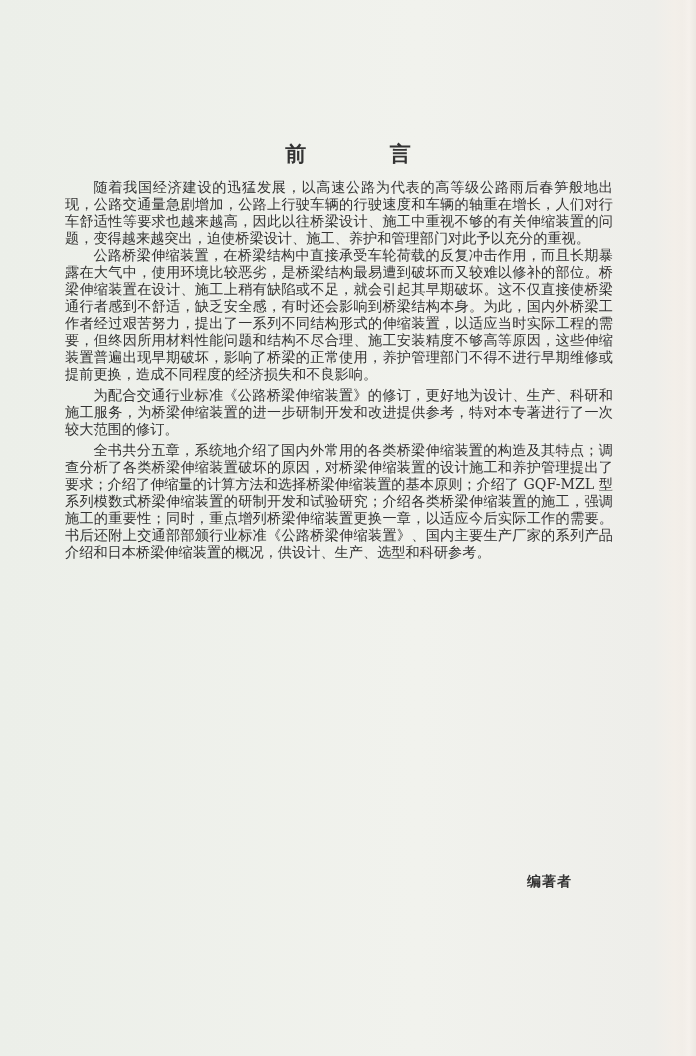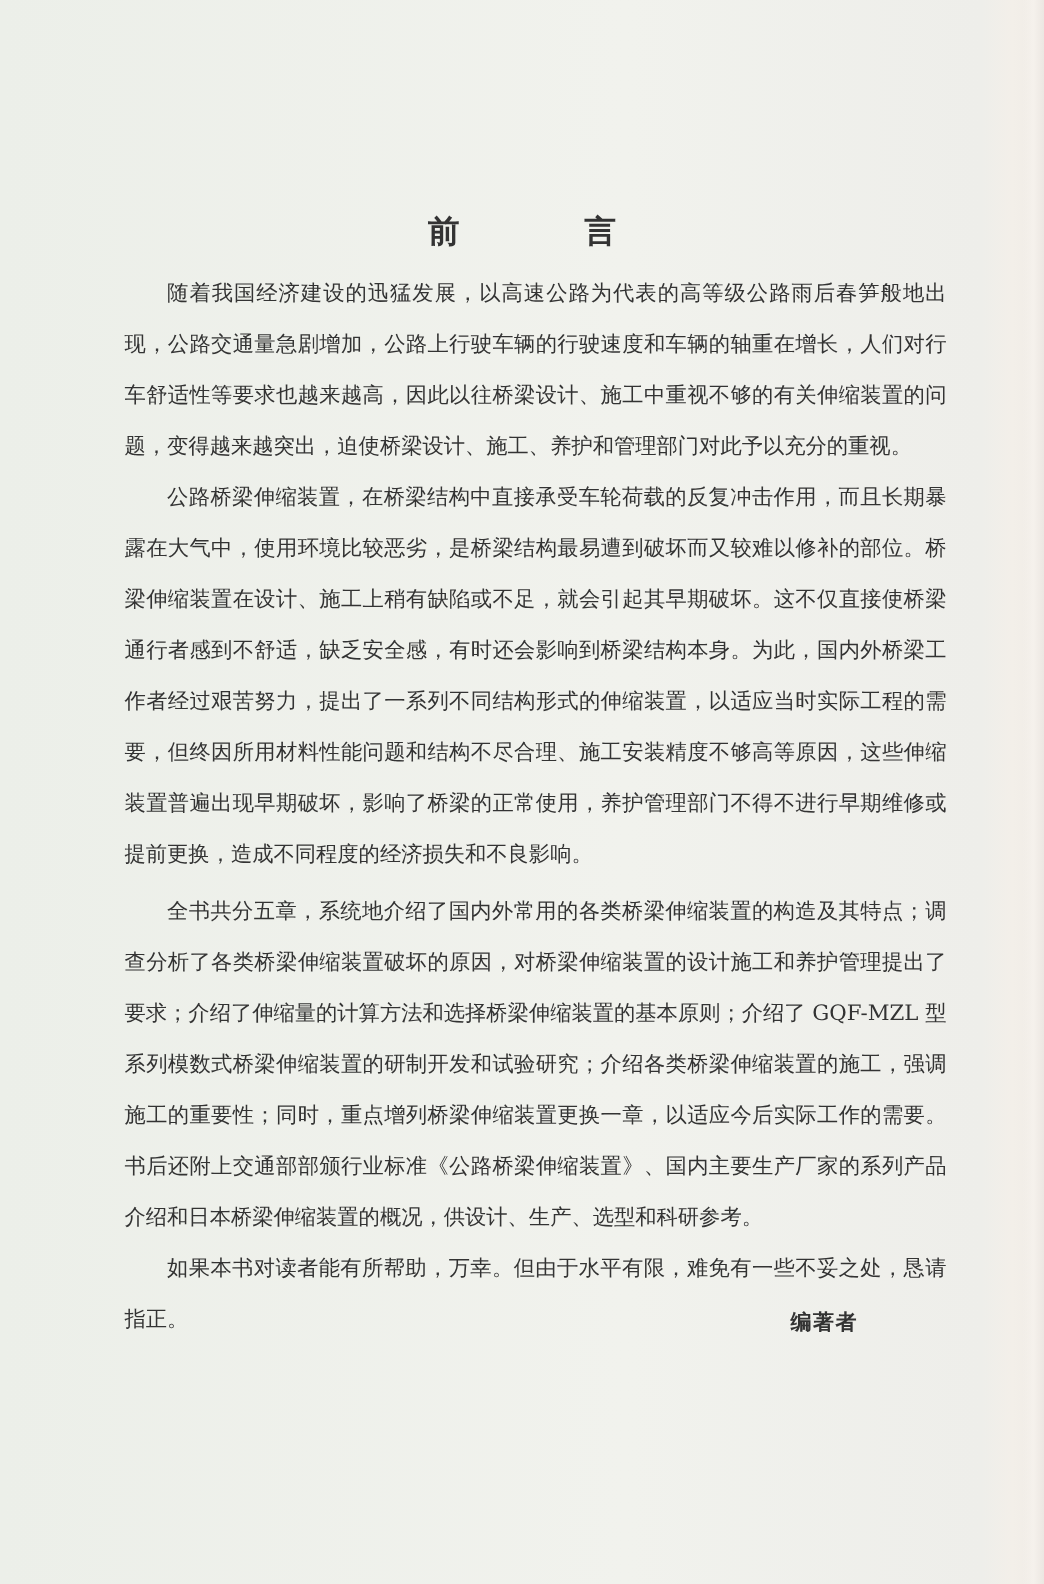--- a/index.html
+++ b/index.html
@@ -18,22 +18,22 @@
       position: absolute; right: 0; top: 0; width: 14px; height: 1056px;
       background: linear-gradient(90deg, rgba(255,255,255,0) 0%, #f5f1ec 50%, #ece7e2 100%);
     }
     .title {
       position: absolute; top: 140px; left: 0; width: 696px; text-align: center;
       font-family: "DejaVu Sans", "Liberation Sans", sans-serif;
       font-weight: bold; font-size: 21px; letter-spacing: 38px; color: #333;
       padding-left: 38px; box-sizing: border-box;
     }
     .body {
-      position: absolute; left: 83px; top: 179px; width: 548px;
-      font-size: 14.2px; line-height: 34px; color: #333;
+      position: absolute; left: 65px; top: 179px; width: 548px;
+      font-size: 14.2px; line-height: 17px; color: #333;
       text-align: justify;
     }
     .body p { margin: 0; text-indent: 2em; }
     .body p.spaced { margin-top: 4px; }
     .signature {
       position: absolute; top: 836px; left: 527px;
       font-family: "DejaVu Sans", "Liberation Sans", sans-serif;
       font-size: 14px; font-weight: bold; color: #333; letter-spacing: 1px; margin-top: 37px;
     }
   </style>
@@ -41,18 +41,18 @@
 <body>
 
 <div class="page">
   <div class="right-edge"></div>
 
   <div class="title">前 言</div>
 
   <div class="body">
     <p>随着我国经济建设的迅猛发展，以高速公路为代表的高等级公路雨后春笋般地出现，公路交通量急剧增加，公路上行驶车辆的行驶速度和车辆的轴重在增长，人们对行车舒适性等要求也越来越高，因此以往桥梁设计、施工中重视不够的有关伸缩装置的问题，变得越来越突出，迫使桥梁设计、施工、养护和管理部门对此予以充分的重视。</p>
     <p>公路桥梁伸缩装置，在桥梁结构中直接承受车轮荷载的反复冲击作用，而且长期暴露在大气中，使用环境比较恶劣，是桥梁结构最易遭到破坏而又较难以修补的部位。桥梁伸缩装置在设计、施工上稍有缺陷或不足，就会引起其早期破坏。这不仅直接使桥梁通行者感到不舒适，缺乏安全感，有时还会影响到桥梁结构本身。为此，国内外桥梁工作者经过艰苦努力，提出了一系列不同结构形式的伸缩装置，以适应当时实际工程的需要，但终因所用材料性能问题和结构不尽合理、施工安装精度不够高等原因，这些伸缩装置普遍出现早期破坏，影响了桥梁的正常使用，养护管理部门不得不进行早期维修或提前更换，造成不同程度的经济损失和不良影响。</p>
+    <p class="spaced">为配合交通行业标准《公路桥梁伸缩装置》的修订，更好地为设计、生产、科研和施工服务，为桥梁伸缩装置的进一步研制开发和改进提供参考，特对本专著进行了一次较大范围的修订。</p>
     <p class="spaced">全书共分五章，系统地介绍了国内外常用的各类桥梁伸缩装置的构造及其特点；调查分析了各类桥梁伸缩装置破坏的原因，对桥梁伸缩装置的设计施工和养护管理提出了要求；介绍了伸缩量的计算方法和选择桥梁伸缩装置的基本原则；介绍了 GQF-MZL 型系列模数式桥梁伸缩装置的研制开发和试验研究；介绍各类桥梁伸缩装置的施工，强调施工的重要性；同时，重点增列桥梁伸缩装置更换一章，以适应今后实际工作的需要。书后还附上交通部部颁行业标准《公路桥梁伸缩装置》、国内主要生产厂家的系列产品介绍和日本桥梁伸缩装置的概况，供设计、生产、选型和科研参考。</p>
-    <p>如果本书对读者能有所帮助，万幸。但由于水平有限，难免有一些不妥之处，恳请指正。</p>
   </div>
 
   <div class="signature">编著者</div>
 </div>
 
 </body></html>

